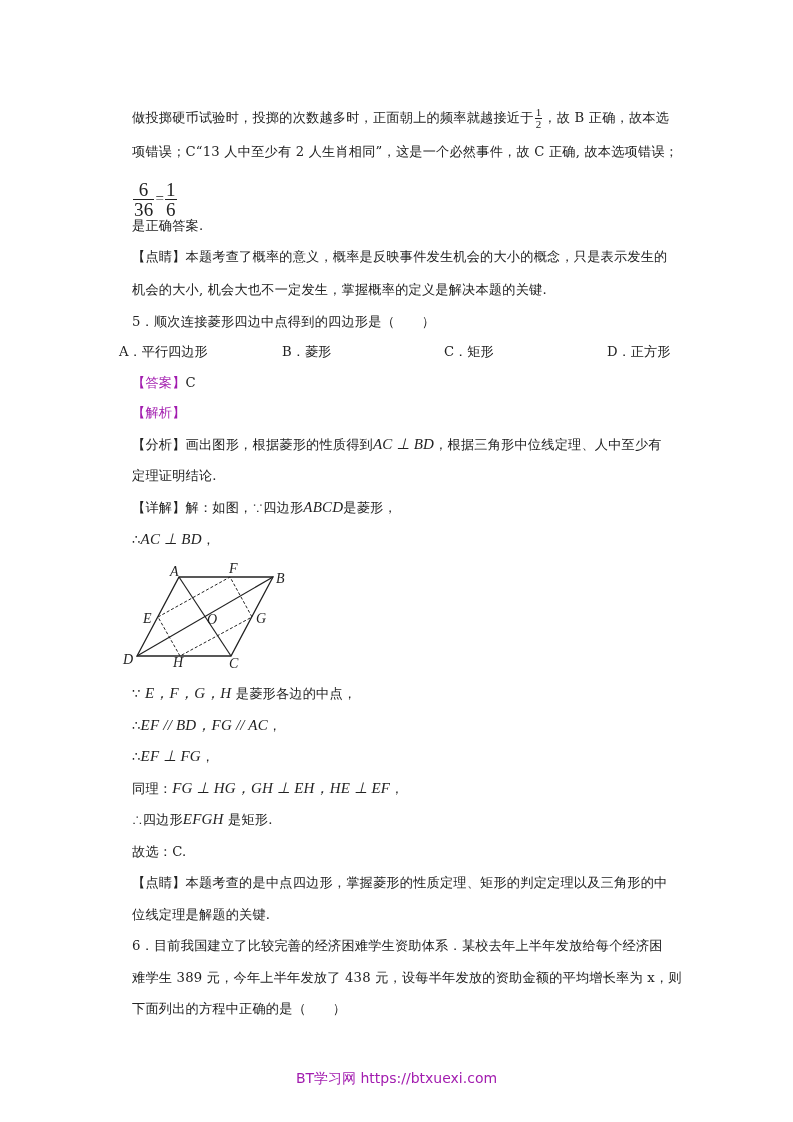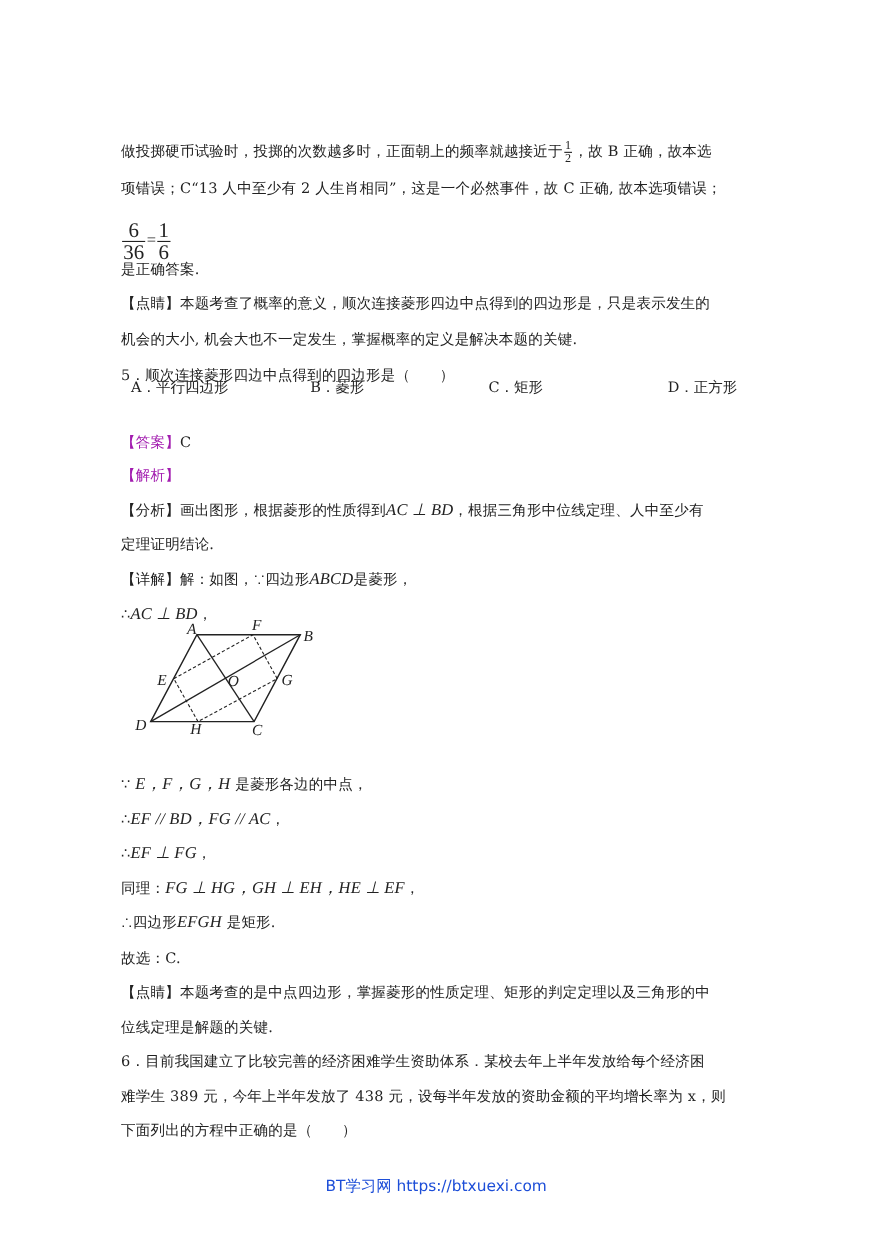--- a/index.html
+++ b/index.html
@@ -1,44 +1,44 @@
 <!DOCTYPE html>
 <html><head>
 <meta charset="utf-8">
 <style>
   html, body { margin: 0; padding: 0; background: #ffffff; }
   body { width: 793px; height: 1122px; position: relative; overflow: hidden;
          font-family: "DejaVu Serif", "Liberation Serif", serif; color: #222; }
-  .line { position: absolute; left: 110px; font-size: 13.2px; line-height: 18px; white-space: nowrap; letter-spacing: 0.2px; margin-top: 20px; }
+  .line { position: absolute; left: 132px; font-size: 13.2px; line-height: 18px; white-space: nowrap; letter-spacing: 0.2px; }
   .m { font-family: "Liberation Serif", serif; font-style: italic; font-size: 15px; }
   .mu { font-family: "Liberation Serif", serif; font-size: 15px; }
   .blue { color: #a21caf; }
   .frac { display: inline-block; vertical-align: middle; text-align: center; font-family: "Liberation Serif", serif; margin: 0 1px; }
   .frac .n { display: block; line-height: 1; padding: 0 1px; }
   .frac .d { display: block; line-height: 1; border-top: 1px solid #222; padding: 0 1px; }
   .frac.small { font-size: 11px; }
   .frac.big { font-size: 19px; }
   .opt { position: absolute; top: 343px; font-size: 13.2px; }
   .footer { position: absolute; top: 1070px; left: 0; width: 793px; text-align: center;
-            font-family: "DejaVu Sans", "Liberation Sans", sans-serif; font-size: 14px; color: #1d4ed8; }
+            font-family: "DejaVu Sans", "Liberation Sans", sans-serif; font-size: 14px; color: #a21caf; }
   svg text { font-family: "Liberation Serif", serif; font-style: italic; font-size: 14px; fill: #222; }
 </style>
 </head>
 <body>
 
 <div class="line" style="top:107px;">
   <span>做投掷硬币试验时，投掷的次数越多时，正面朝上的频率就越接近于</span><span class="frac small"><span class="n">1</span><span class="d">2</span></span><span>，故 B 正确，故本选</span>
 </div>
 <div class="line" style="top:143px;">项错误；C“13 人中至少有 2 人生肖相同”，这是一个必然事件，故 C 正确, 故本选项错误；</div>
 <div class="line" style="top:180px;">
   <span class="frac big"><span class="n">6</span><span class="d">36</span></span><span class="mu">=</span><span class="frac big"><span class="n">1</span><span class="d">6</span></span>
 </div>
 <div class="line" style="top:217px;">是正确答案.</div>
 <div class="line" style="top:248px;">
-  <span>【点睛】</span><span>本题考查了概率的意义，顺次连接菱形四边中点得到的四边形是，只是表示发生的</span>
+  <span>【点睛】</span><span>本题考查了概率的意义，概率是反映事件发生机会的大小的概念，只是表示发生的</span>
 </div>
 <div class="line" style="top:281px;">机会的大小, 机会大也不一定发生，掌握概率的定义是解决本题的关键.</div>
 
 <div class="line" style="top:313px;text-align:center;">5．顺次连接菱形四边中点得到的四边形是（　　）</div>
 <div class="opt" style="left:119px;">A．平行四边形</div>
 <div class="opt" style="left:282px;">B．菱形</div>
 <div class="opt" style="left:444px;">C．矩形</div>
 <div class="opt" style="left:607px;">D．正方形</div>
 
 <div class="line" style="top:374px;">

